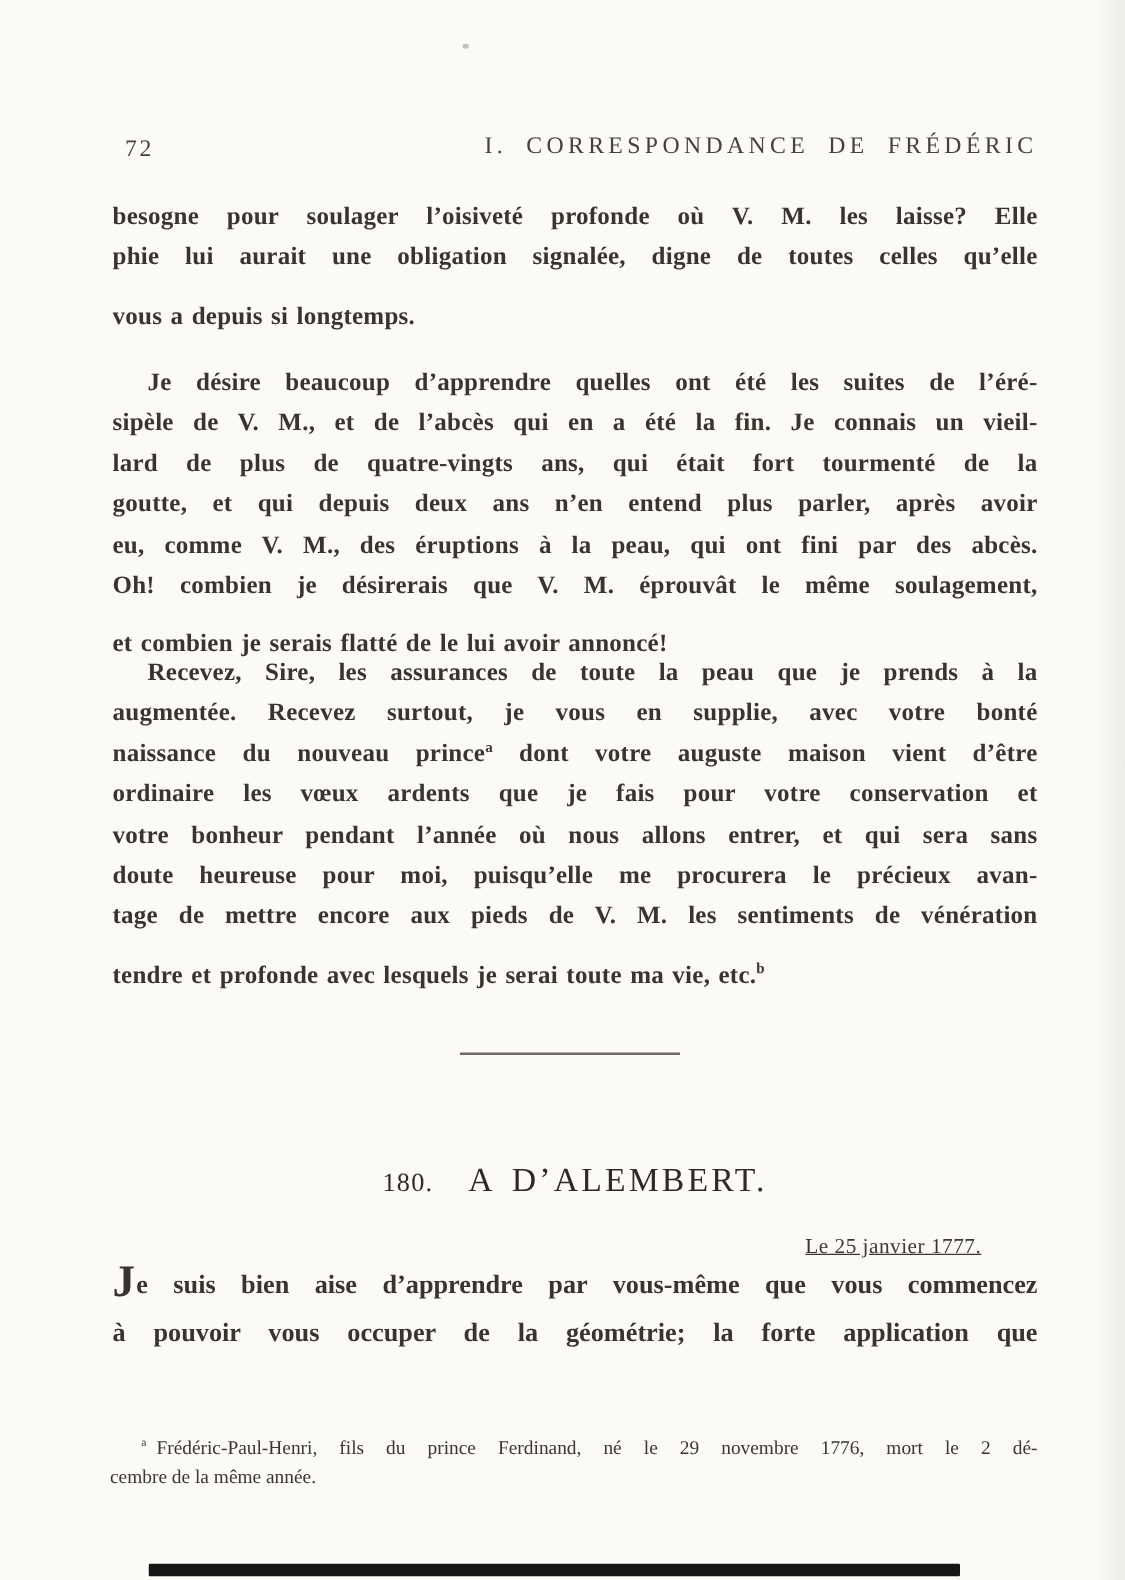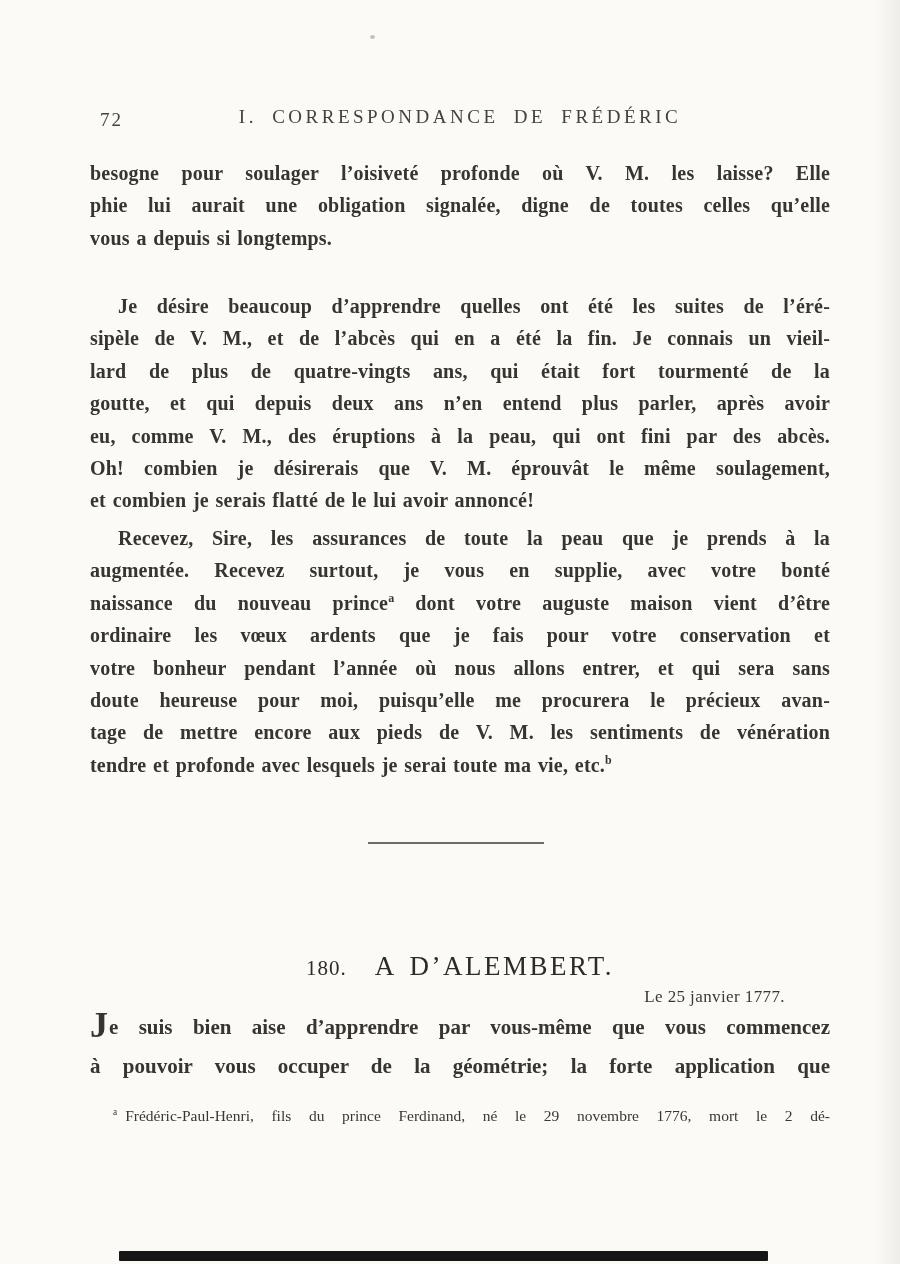--- a/index.html
+++ b/index.html
@@ -18,60 +18,60 @@
     background: #c2c1bb; border-radius: 50%; }
   .edge-shadow { position: absolute; right: 0; top: 0; width: 24px; height: 100%;
     background: linear-gradient(to right, rgba(0,0,0,0), rgba(120,114,100,0.10)); }
   .scan-bar { position: absolute; top: 1251px; left: 119px; width: 649px; height: 10px;
     background: #161616; border-radius: 1px; }
 
   
   .running-head { position: absolute; top: 106px; left: 90px; width: 740px; height: 30px;
     color: #45423c; }
   .page-number { position: absolute; left: 10px; top: 3px; font-size: 19px; letter-spacing: 2px; }
-  .running-title { text-align: center; font-size: 19px; letter-spacing: 3.5px;
+  .running-title { text-align: right; font-size: 19px; letter-spacing: 3.5px;
     word-spacing: 7px; white-space: nowrap; }
 
   
   .para { position: absolute; left: 90px; width: 740px; font-size: 20px;
     line-height: 32.4px; letter-spacing: 0.2px; word-spacing: 1.5px; }
   .line { text-align: justify; text-align-last: justify; overflow: hidden; font-weight: bold; }
-  .line.last { text-align-last: left; }
+  .line.last { text-align-last: left; margin-top: 15px; }
   .line.indent { text-indent: 28px; }
   sup { font-size: 0.60em; line-height: 0; vertical-align: super; letter-spacing: 0; }
 
   .p1 { top: 157px; }
   .p2 { top: 290px; }
   .p3 { top: 522px; }
 
   
   .separator { position: absolute; top: 842px; left: 368px; width: 176px; height: 2px;
     background: #6d6b64; }
 
   
-  .section-heading { position: absolute; top: 951px; left: 90px; width: 740px;
+  .section-heading { position: absolute; top: 929px; left: 90px; width: 740px;
     text-align: center; color: #2e2b27; white-space: nowrap; }
   .section-number { font-size: 21px; letter-spacing: 1px; margin-right: 28px; }
   .section-title { font-size: 27px; letter-spacing: 2.5px; word-spacing: 5px; }
 
   
   .letter-date { position: absolute; top: 987px; left: 90px; width: 695px;
-    text-align: right; font-size: 17px; letter-spacing: 0.4px; color: #3b3833; }
+    text-align: right; font-size: 17px; letter-spacing: 0.4px; color: #3b3833; text-decoration: underline; }
 
   
   .letter-opening { position: absolute; top: 1008px; left: 90px; width: 740px;
     font-size: 21px; line-height: 38.5px; word-spacing: 2px; }
   .initial { font-size: 36px; line-height: 0; position: relative; top: 3px; letter-spacing: 1px; }
 
   
   .footnotes { position: absolute; top: 1104px; left: 88px; width: 742px;
     font-size: 15.5px; line-height: 23.4px; color: #3a3732; }
   .fn-line { text-align: justify; text-align-last: justify; }
   .fn-line.last { text-align-last: left; }
-  .fn-line.fn-first { text-indent: 25px; }
+  .fn-line.fn-first { text-indent: 25px; margin-top: 43px; }
   .fn-marker { margin-right: 8px; }
 </style>
 </head>
 <body>
 
 <div class="page">
 
   <div class="scan-speck"></div>
 
   <header class="running-head">
@@ -114,18 +114,19 @@
 
   <div class="letter-date">Le 25 janvier 1777.</div>
 
   <section class="letter-opening">
     <div class="line"><span class="initial">J</span><span>e suis bien aise d’apprendre par vous-même que vous commencez</span></div>
     <div class="line">à pouvoir vous occuper de la géométrie; la forte application que</div>
   </section>
 
   <section class="footnotes">
     <div class="fn-line fn-first"><sup class="fn-marker">a</sup><span>Frédéric-Paul-Henri, fils du prince Ferdinand, né le 29 novembre 1776, mort le 2 dé-</span></div>
+    <div class="fn-line last">cembre de la même année.</div>
   </section>
 
   <div class="scan-bar"></div>
   <div class="edge-shadow"></div>
 
 </div>
 
 </body></html>

